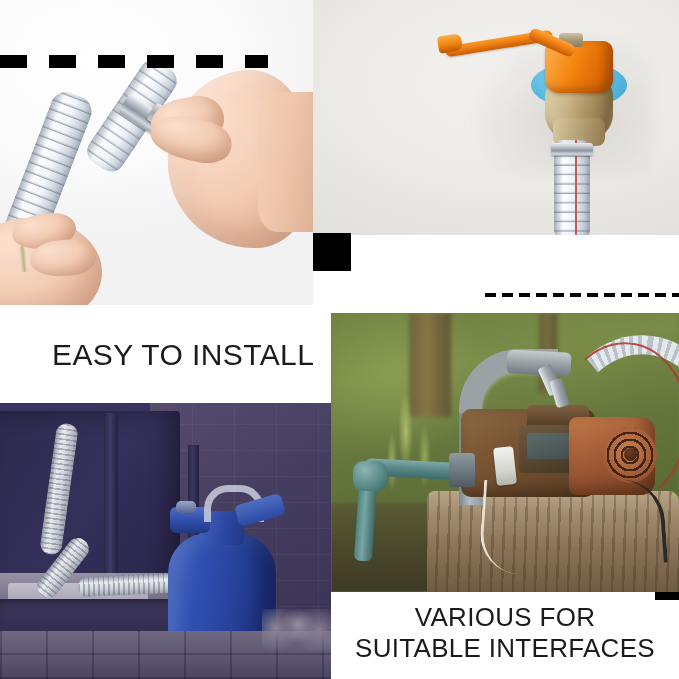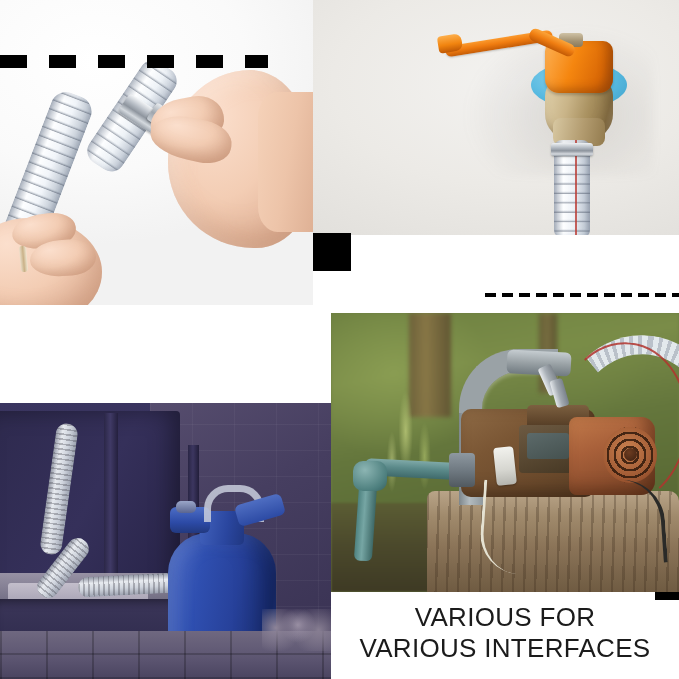--- a/index.html
+++ b/index.html
@@ -361,20 +361,21 @@
     <div id="valve-handle"></div>
     <div id="valve-handle2"></div>
     <div id="valve-handle-tip"></div>
     <div id="valve-hose"></div>
     <div id="valve-hose-red"></div>
     <div id="valve-hose-clamp"></div>
   </div>
 
   <div id="sq-black"></div>
 
+  <div id="cap-easy">EASY TO INSTALL</div>
 
   <div id="dash-right"></div>
 
   <div class="panel" id="panel-gas">
     <div class="scene"></div>
     <div id="gas-wall"></div>
     <div id="gas-grill"></div>
     <div id="gas-post"></div>
     <div id="gas-post2"></div>
     <div id="gas-shelf"></div>
@@ -421,16 +422,16 @@
     <div id="pump-hose-clamp2"></div>
     <div id="pump-switch"></div>
     <div id="pump-cord"></div>
     <div id="pump-cord2"></div>
   </div>
 
   <div id="bar-black"></div>
 
   <div id="cap-suit">
     <div>VARIOUS FOR</div>
-    <div>VARIOUS INTERFACES</div>
+    <div>SUITABLE INTERFACES</div>
   </div>
 
 </div>
 
 </body></html>

